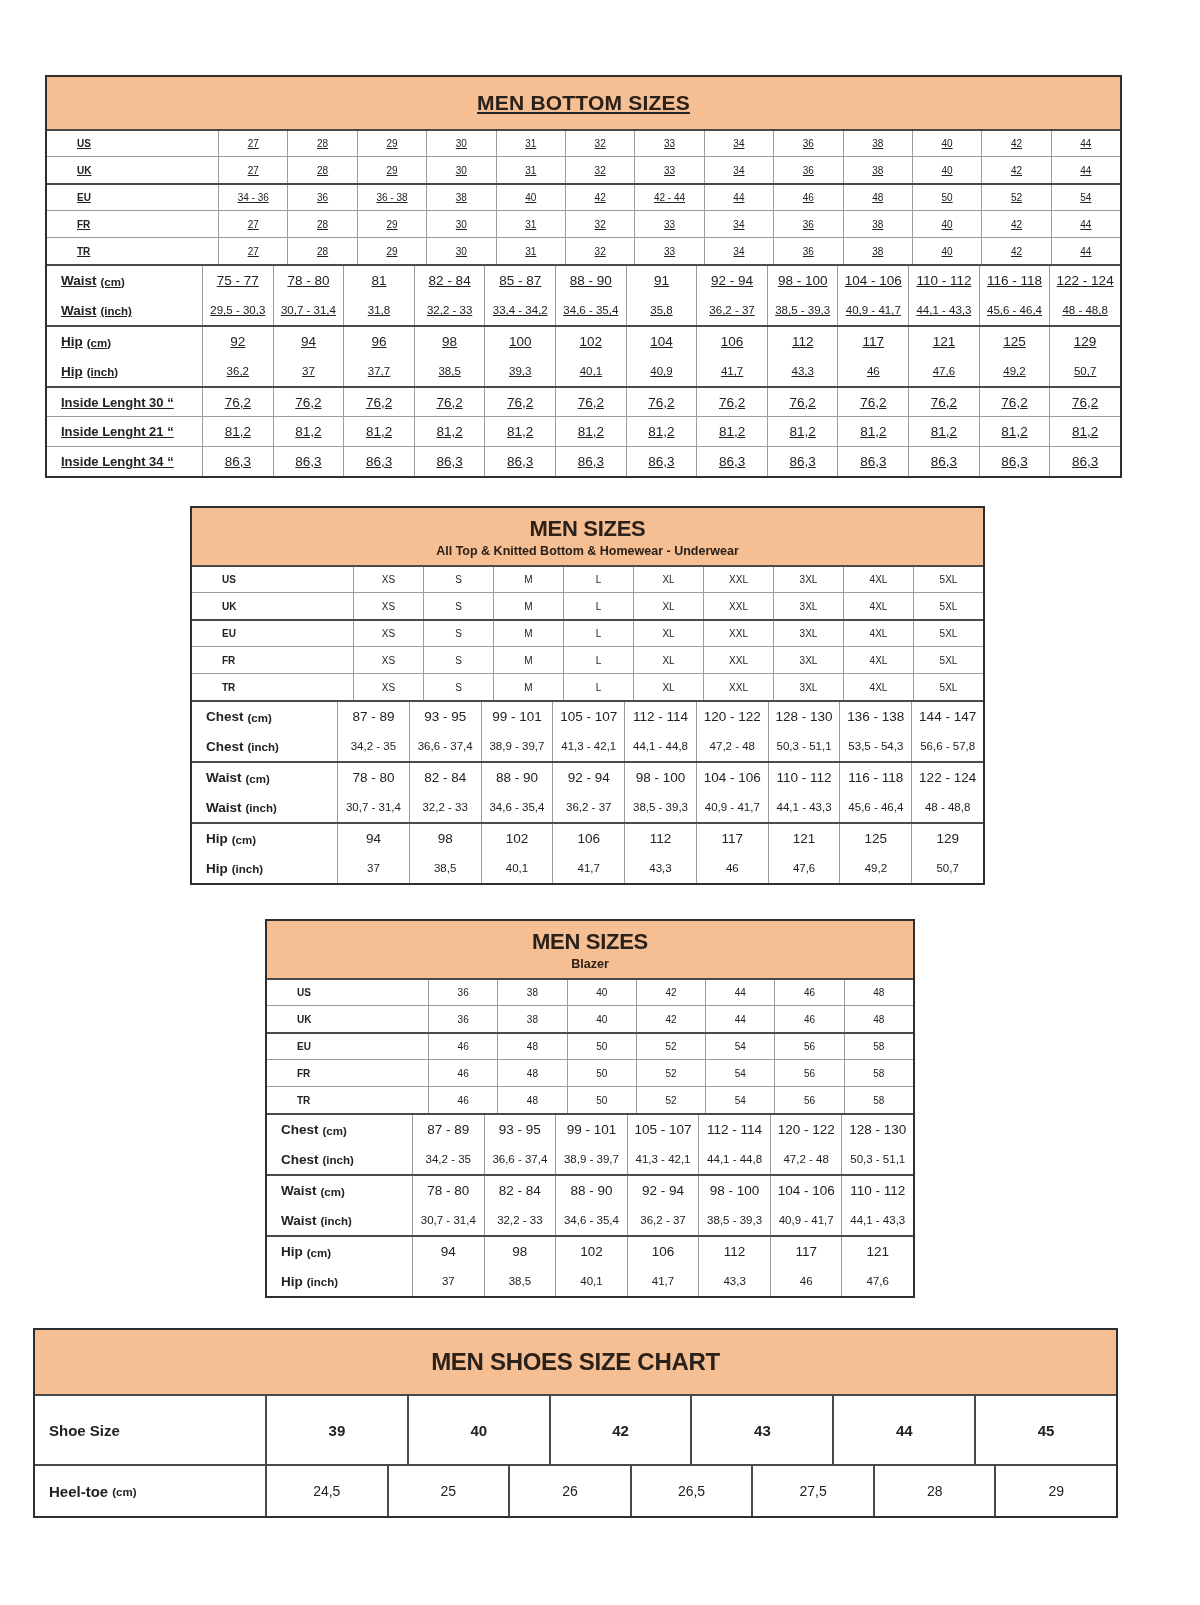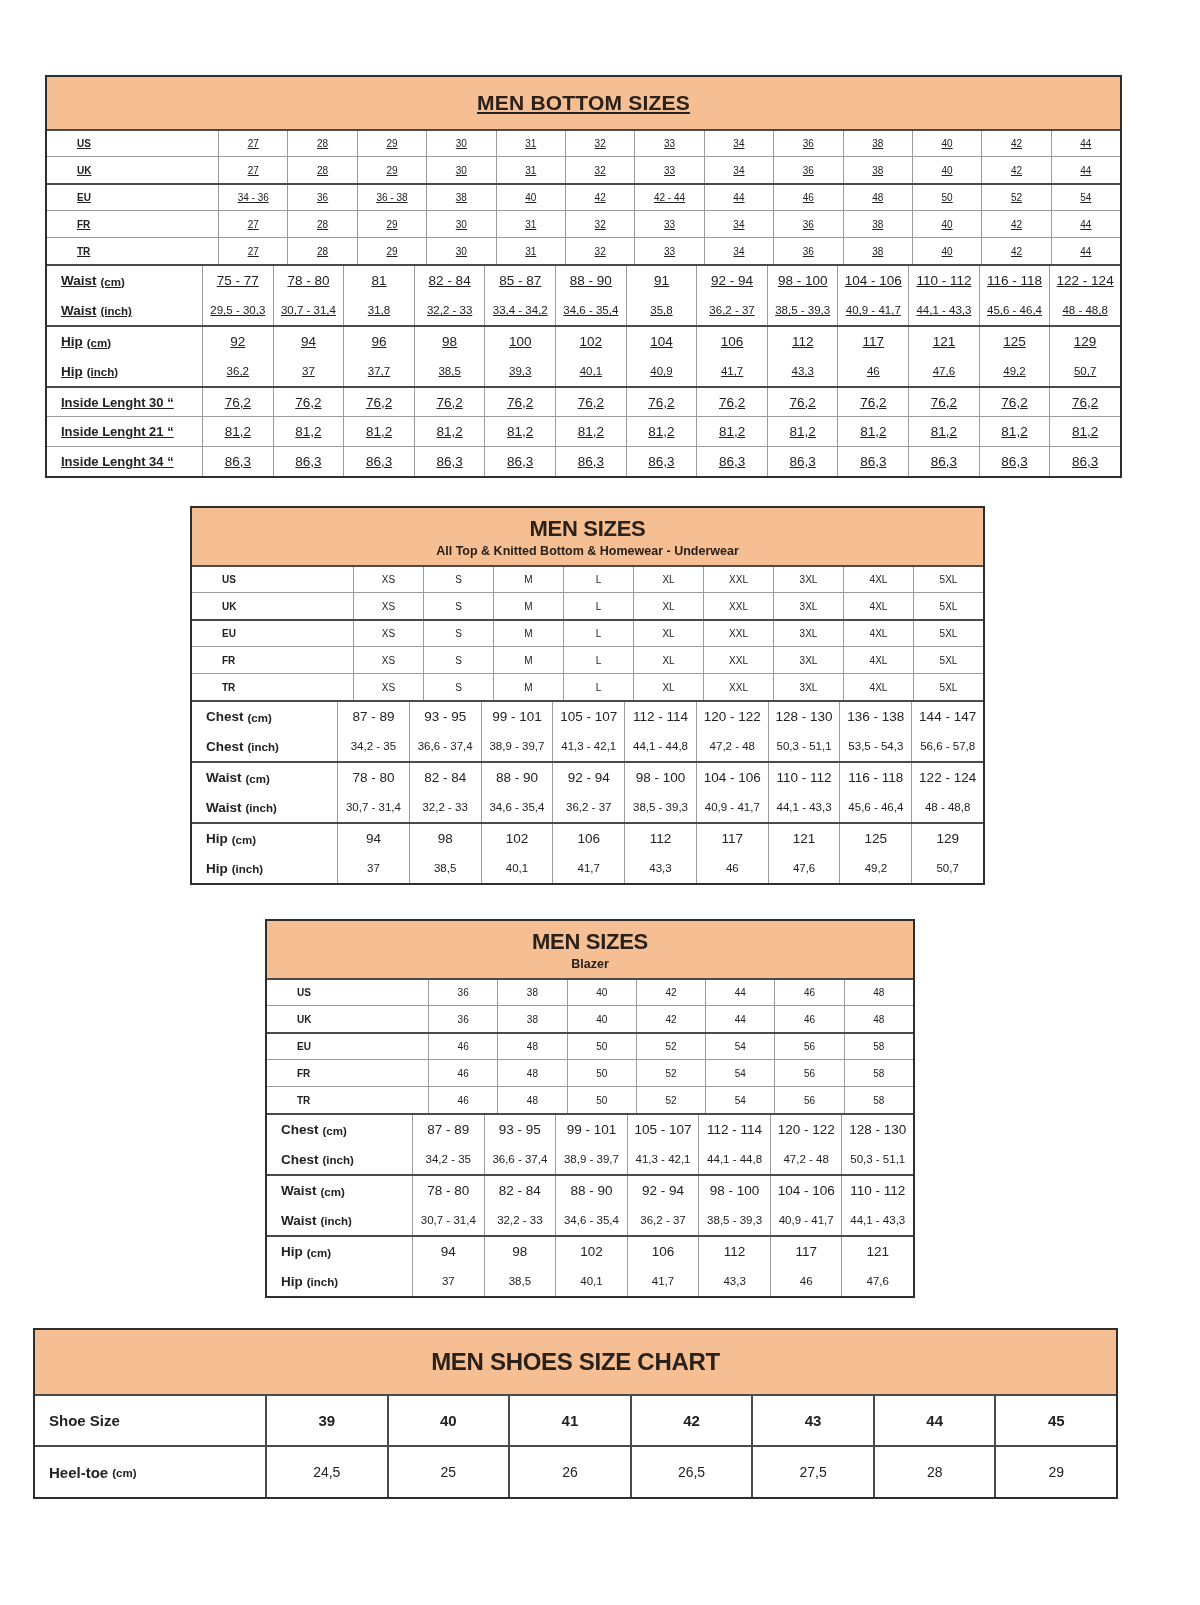--- a/index.html
+++ b/index.html
@@ -33,21 +33,21 @@
     border-left: 1px solid #9c9c9c; text-align: center; white-space: nowrap; overflow: hidden;
   }
 
   
   .k-size   { height: 27px; font-size: 10px; padding-left: 16px; }
   .k-cm     { height: 31px; font-size: 13.5px; }
   .k-inch   { height: 30px; font-size: 13.5px; }
   .k-inch .cell { font-size: 11.5px; }
   .k-inside { height: 30px; font-size: 13.5px; }
   .k-inside .lab { font-size: 13px; }
-  .k-shoe   { height: 51px; font-size: 15px; }
+  .k-shoe   { height: 70px; font-size: 15px; }
   .k-shoe .cell { font-weight: bold; }
   .k-heel   { height: 52px; font-size: 14px; }
 
   
   .t-bottom { width: 1077px; margin: 75px 0 0 45px; text-decoration: underline; --labw: 155px; }
   .t-bottom .thead { height: 52px; }
   .t-bottom .ttitle { font-size: 21px; }
 
   
   .t-top { width: 795px; margin: 28px 0 0 190px; --labw: 145px; }
@@ -608,21 +608,20 @@
     <div class="tbl t-shoes">
       <div class="thead" style="background: rgb(246, 190, 147);">
         <div class="ttitle">MEN SHOES SIZE CHART</div>
       </div>
       <div class="row k-shoe d-dark">
         <div class="lab">
           <span class="lmain">Shoe Size</span>
         </div>
         <div class="cell">39</div>
         <div class="cell">40</div>
-        <div class="cell">41</div>
         <div class="cell">42</div>
         <div class="cell">43</div>
         <div class="cell">44</div>
         <div class="cell">45</div>
       </div>
       <div class="row k-heel d-dark">
         <div class="lab">
           <span class="lmain">Heel-toe</span>
           <span class="lunit">(cm)</span>
         </div>

